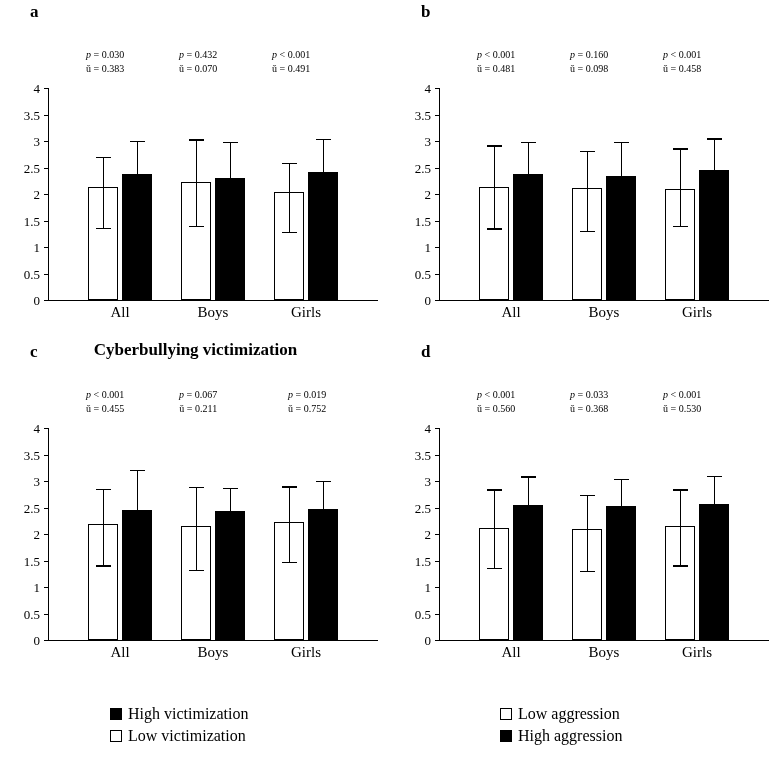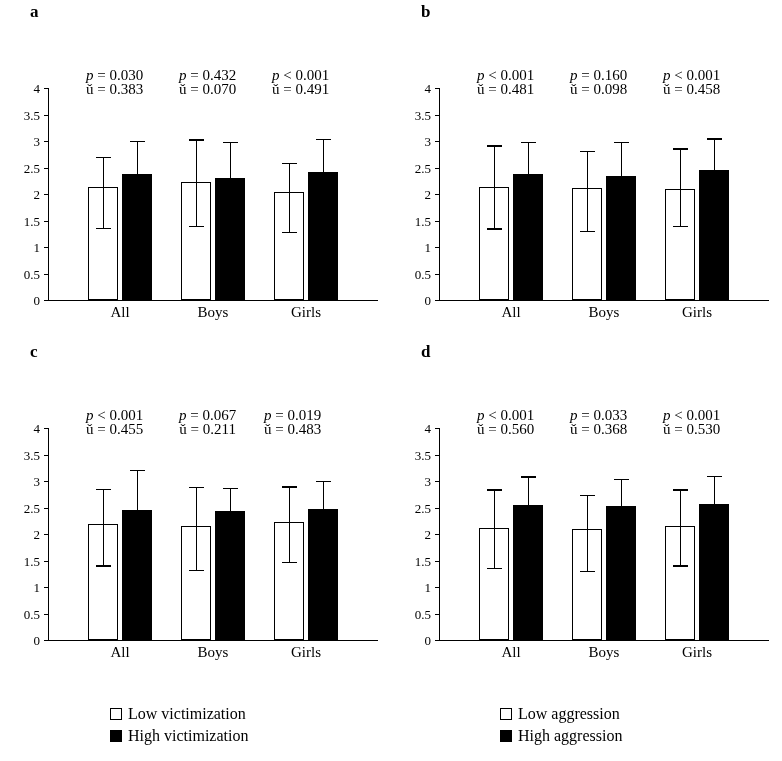--- a/index.html
+++ b/index.html
@@ -116,26 +116,25 @@
     background: #000;
   }
   .errorcap {
     position: absolute;
     width: 15px;
     height: 1.3px;
     background: #000;
   }
   .stat {
     position: absolute;
-    font-size: 15px;
+    font-size: 10px;
     font-family: "Liberation Serif", serif;
     line-height: 14px;
-    text-align: center;
+    text-align: right;
     white-space: nowrap;
-    margin-top: 20px;
   }
   .stat i {
     font-style: italic;
   }
   .legend {
     position: absolute;
     font-size: 16px;
     font-family: "Liberation Serif", serif;
   }
   .legend-row {
@@ -331,20 +330,21 @@
           <div><i>p</i> = 0.160</div>
           <div>ǔ = 0.098</div>
         </div>
         <div class="stat" style="left: 272px; top: 48px;">
           <div><i>p</i> &lt; 0.001</div>
           <div>ǔ = 0.458</div>
         </div>
       </div>
       <div class="panel" style="left: 0px; top: 340px;">
         <div class="panel-letter">c</div>
+        <div class="panel-title">Cyberbullying victimization</div>
         <div class="plot">
           <div class="axis-y"></div>
           <div class="axis-x"></div>
           <div class="ytick-row" style="top: 212px;">
             <div class="ytick-mark"></div>
             <div class="ytick-text">0</div>
           </div>
           <div class="ytick-row" style="top: 185.5px;">
             <div class="ytick-mark"></div>
             <div class="ytick-text">0.5</div>
@@ -412,23 +412,23 @@
           </div>
         </div>
         <div class="stat" style="left: 86px; top: 48px;">
           <div><i>p</i> &lt; 0.001</div>
           <div>ǔ = 0.455</div>
         </div>
         <div class="stat" style="left: 179px; top: 48px;">
           <div><i>p</i> = 0.067</div>
           <div>ǔ = 0.211</div>
         </div>
-        <div class="stat" style="left: 264px; top: 48px;">
+        <div class="stat" style="left: 288px; top: 48px;">
           <div><i>p</i> = 0.019</div>
-          <div>ǔ = 0.483</div>
+          <div>ǔ = 0.752</div>
         </div>
       </div>
       <div class="panel" style="left: 391px; top: 340px;">
         <div class="panel-letter">d</div>
         <div class="plot">
           <div class="axis-y"></div>
           <div class="axis-x"></div>
           <div class="ytick-row" style="top: 212px;">
             <div class="ytick-mark"></div>
             <div class="ytick-text">0</div>
@@ -509,26 +509,26 @@
         </div>
         <div class="stat" style="left: 272px; top: 48px;">
           <div><i>p</i> &lt; 0.001</div>
           <div>ǔ = 0.530</div>
         </div>
       </div>
     </div>
 
   <div class="legend" style="left:110px; top:705px;">
     <div class="legend-row">
+      <span class="legend-swatch high"></span>
+      <span>High victimization</span>
+    </div>
+    <div class="legend-row">
       <span class="legend-swatch low"></span>
       <span>Low victimization</span>
-    </div>
-    <div class="legend-row">
-      <span class="legend-swatch high"></span>
-      <span>High victimization</span>
     </div>
   </div>
 
   <div class="legend" style="left:500px; top:705px;">
     <div class="legend-row">
       <span class="legend-swatch low"></span>
       <span>Low aggression</span>
     </div>
     <div class="legend-row">
       <span class="legend-swatch high"></span>

